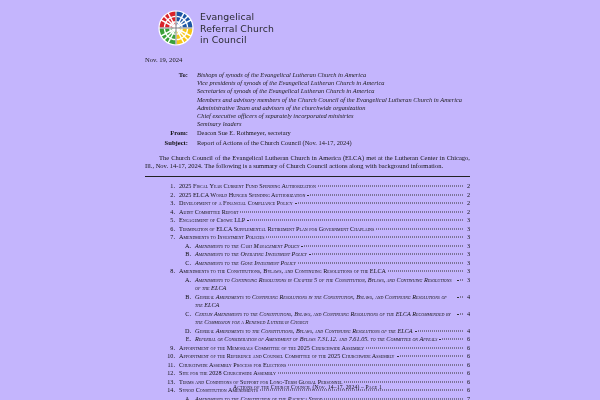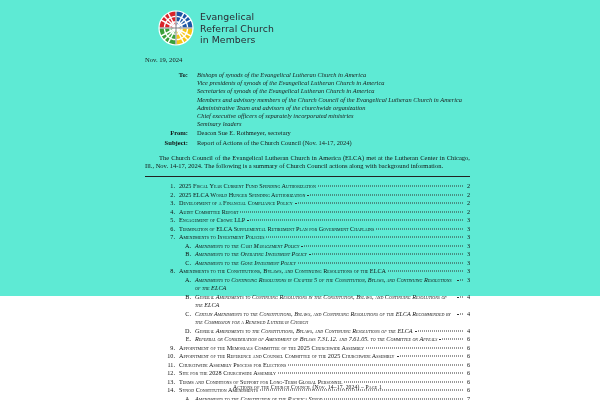--- a/index.html
+++ b/index.html
@@ -10,22 +10,22 @@
   body {
     width: 600px;
     height: 400px;
     overflow: hidden;
     font-family: "Liberation Serif", serif;
     color: #111111;
   }
   .page {
     position: relative;
     width: 600px;
-    height: 296px;
-    background: #5eead4;
+    height: 400px;
+    background: #c4b5fd;
     box-sizing: border-box;
     padding-left: 32px;
   }
   .content {
     position: absolute;
     left: 145px;
     top: 10px;
     width: 325px;
   }
 
@@ -211,21 +211,21 @@
               <path d="M18 1.2 L18 34.8"></path>
               <path d="M1.2 18 L34.8 18"></path>
             </g>
           </g>
           <circle cx="18" cy="18" r="17" fill="none" stroke="#ffffff" stroke-width="1.2"></circle>
         </svg>
       </div>
       <div class="logo-words">
         <div>Evangelical</div>
         <div>Referral Church</div>
-        <div>in Members</div>
+        <div>in Council</div>
       </div>
     </div>
 
     <div class="docdate">Nov. 19, 2024</div>
 
     <div class="memo" id="memo-block">
         <div class="memo-row">
           <div class="memo-label">To:</div>
           <div class="memo-val">
             <div>Bishops of synods of the Evangelical Lutheran Church in America</div>

